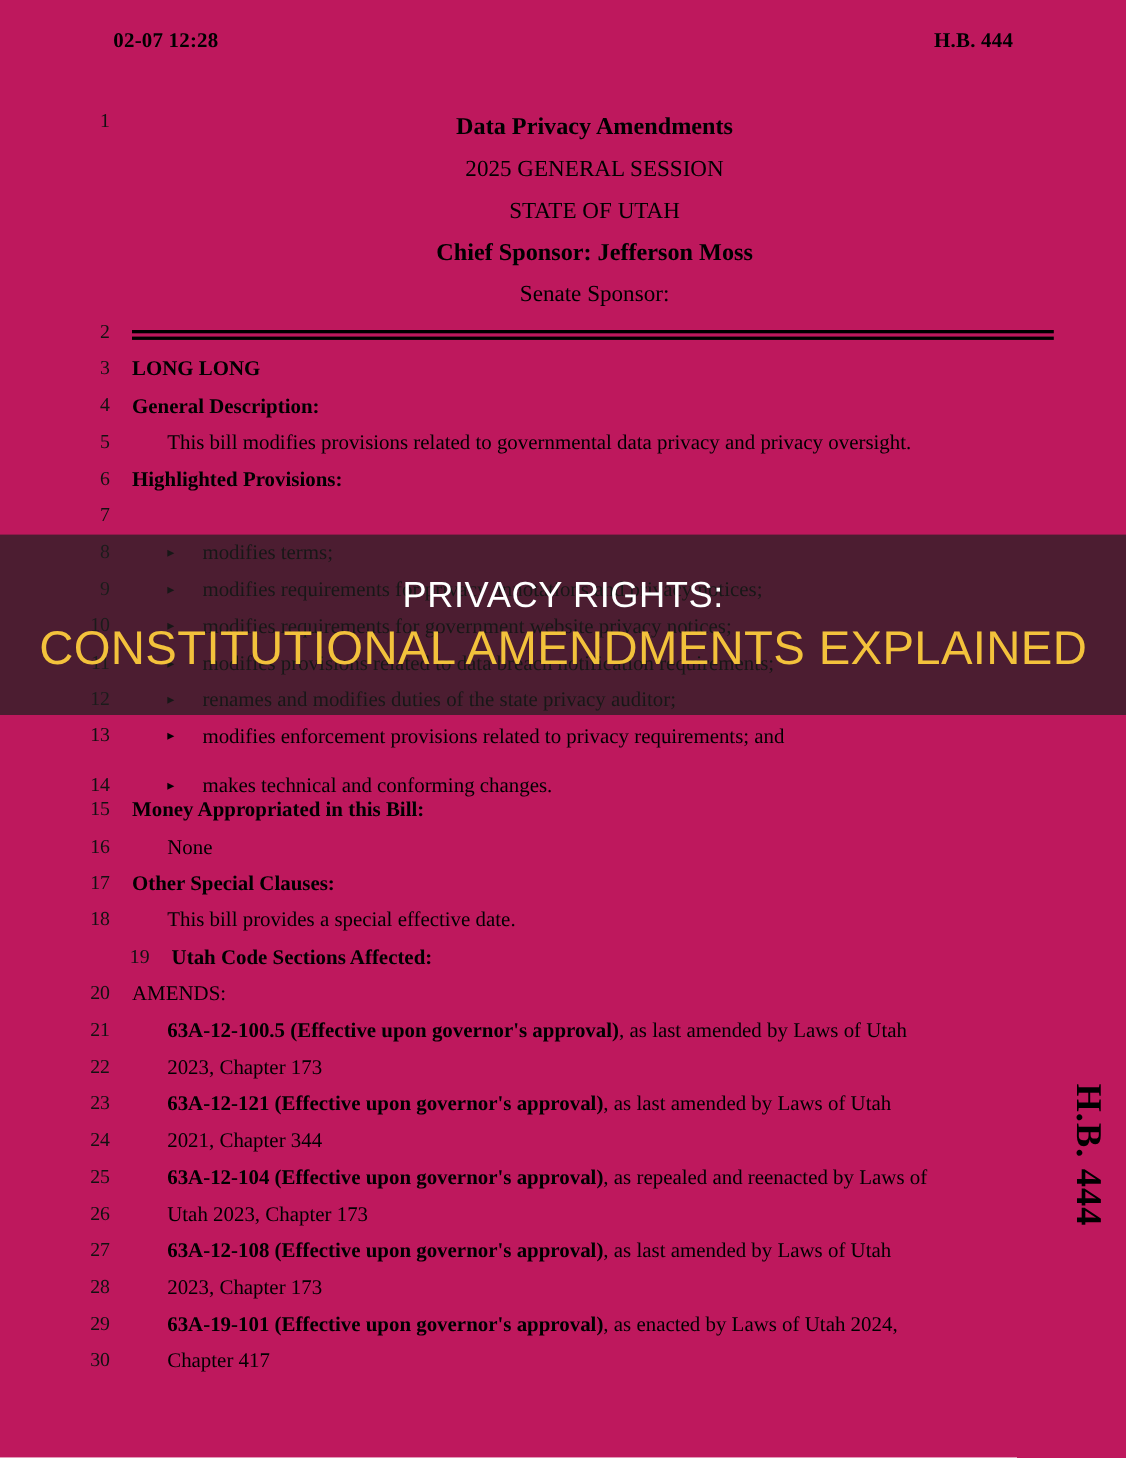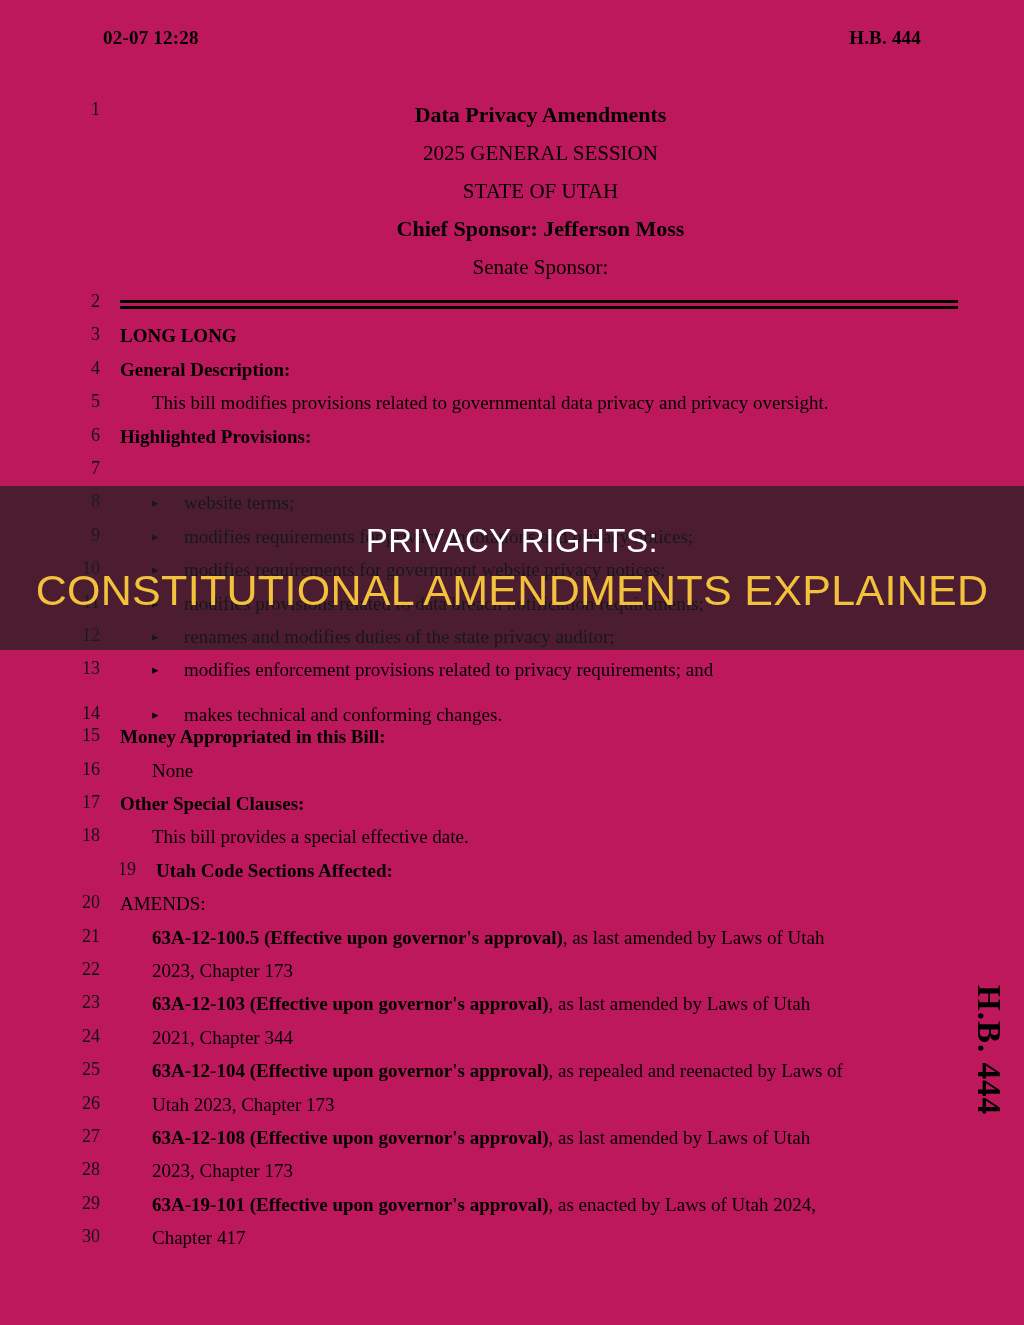--- a/index.html
+++ b/index.html
@@ -215,21 +215,21 @@
       </div>
       <div class="doc-line" style="top: 421.6px;">
         <span class="lineno">6</span>
         <div class="linetext b">Highlighted Provisions:</div>
       </div>
       <div class="doc-line" style="top: 455px;">
         <span class="lineno">7</span>
       </div>
       <div class="doc-line" style="top: 488.4px;">
         <span class="lineno">8</span>
-        <div class="bullet-row"><span class="bullet-glyph">▸</span><span>website terms;</span></div>
+        <div class="bullet-row"><span class="bullet-glyph">▸</span><span>modifies terms;</span></div>
       </div>
       <div class="doc-line" style="top: 521.8px;">
         <span class="lineno">9</span>
         <div class="bullet-row"><span class="bullet-glyph">▸</span><span>modifies requirements for privacy annotations and privacy notices;</span></div>
       </div>
       <div class="doc-line" style="top: 555.2px;">
         <span class="lineno">10</span>
         <div class="bullet-row"><span class="bullet-glyph">▸</span><span>modifies requirements for government website privacy notices;</span></div>
       </div>
       <div class="doc-line" style="top: 588.6px;">
@@ -275,21 +275,21 @@
       <div class="doc-line" style="top: 922.6px;">
         <span class="lineno">21</span>
         <div class="linetext ind1"><span class="b">63A-12-100.5 (Effective  upon governor's approval)</span><span>, as last amended by Laws of Utah</span></div>
       </div>
       <div class="doc-line" style="top: 956px;">
         <span class="lineno">22</span>
         <div class="linetext ind2">2023, Chapter 173</div>
       </div>
       <div class="doc-line" style="top: 989.4px;">
         <span class="lineno">23</span>
-        <div class="linetext ind1"><span class="b">63A-12-103 (Effective  upon governor's approval)</span><span>, as last amended by Laws of Utah</span></div>
+        <div class="linetext ind1"><span class="b">63A-12-121 (Effective  upon governor's approval)</span><span>, as last amended by Laws of Utah</span></div>
       </div>
       <div class="doc-line" style="top: 1022.8px;">
         <span class="lineno">24</span>
         <div class="linetext ind2">2021, Chapter 344</div>
       </div>
       <div class="doc-line" style="top: 1056.2px;">
         <span class="lineno">25</span>
         <div class="linetext ind1"><span class="b">63A-12-104 (Effective  upon governor's approval)</span><span>, as repealed and reenacted by Laws of</span></div>
       </div>
       <div class="doc-line" style="top: 1089.6px;">

